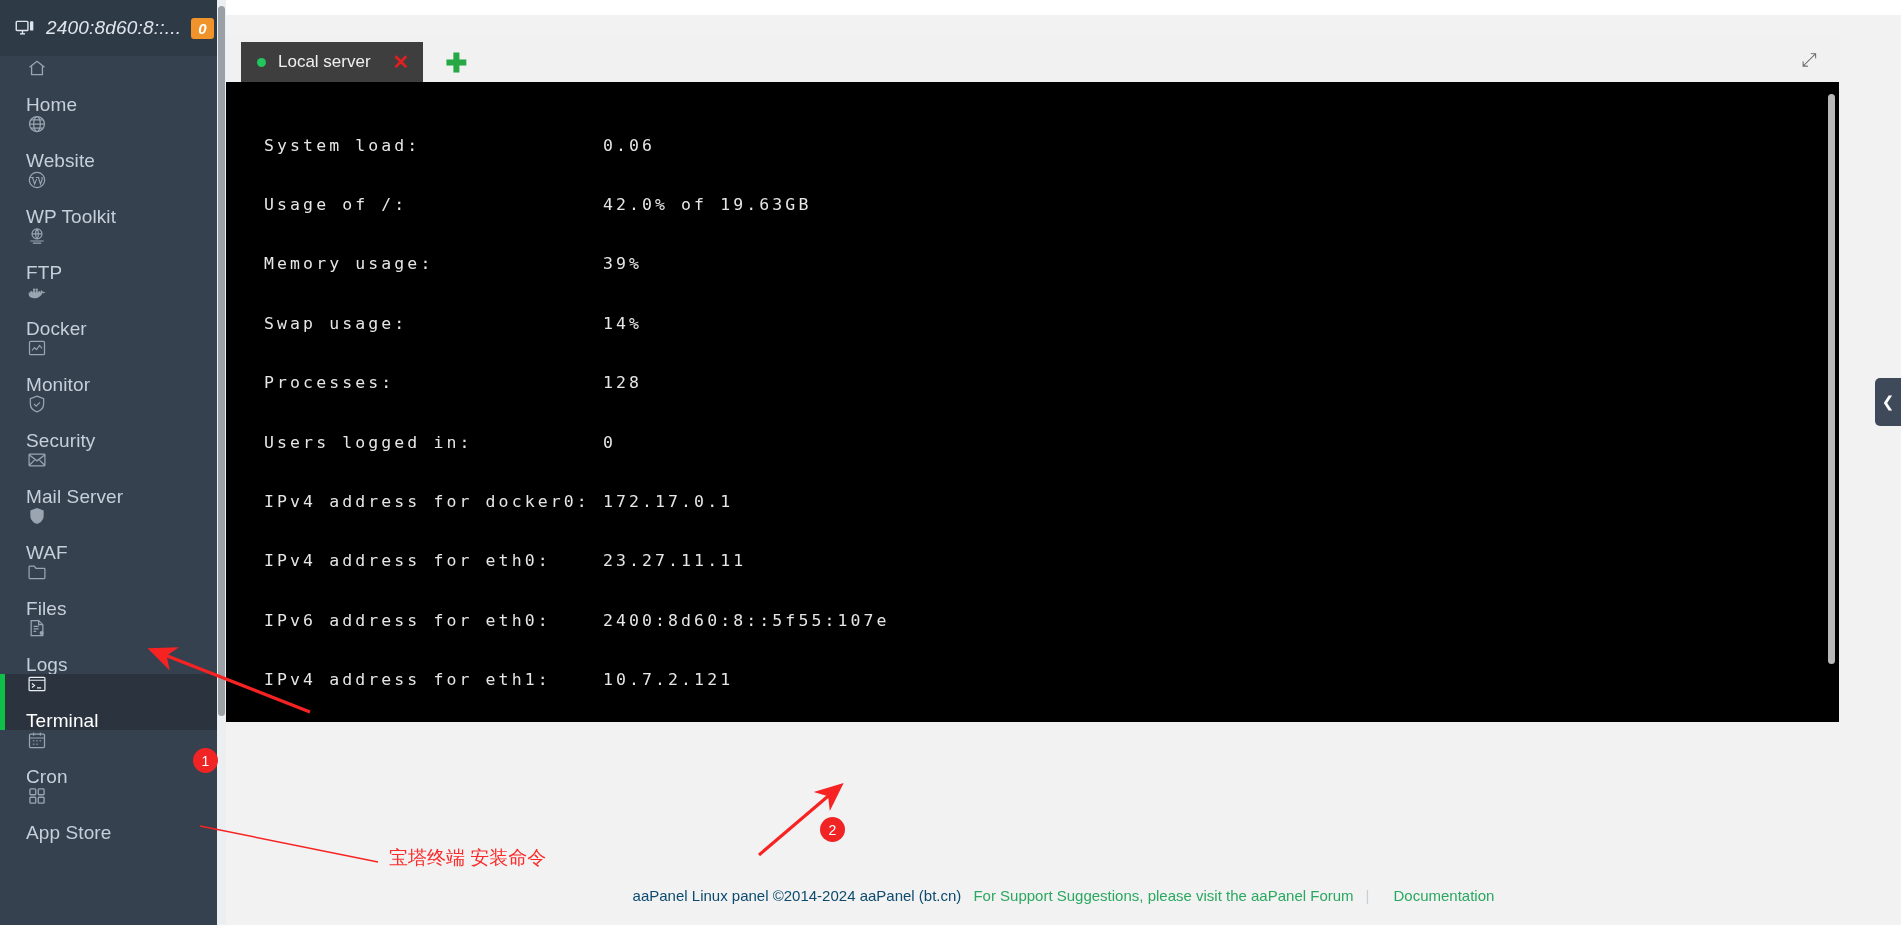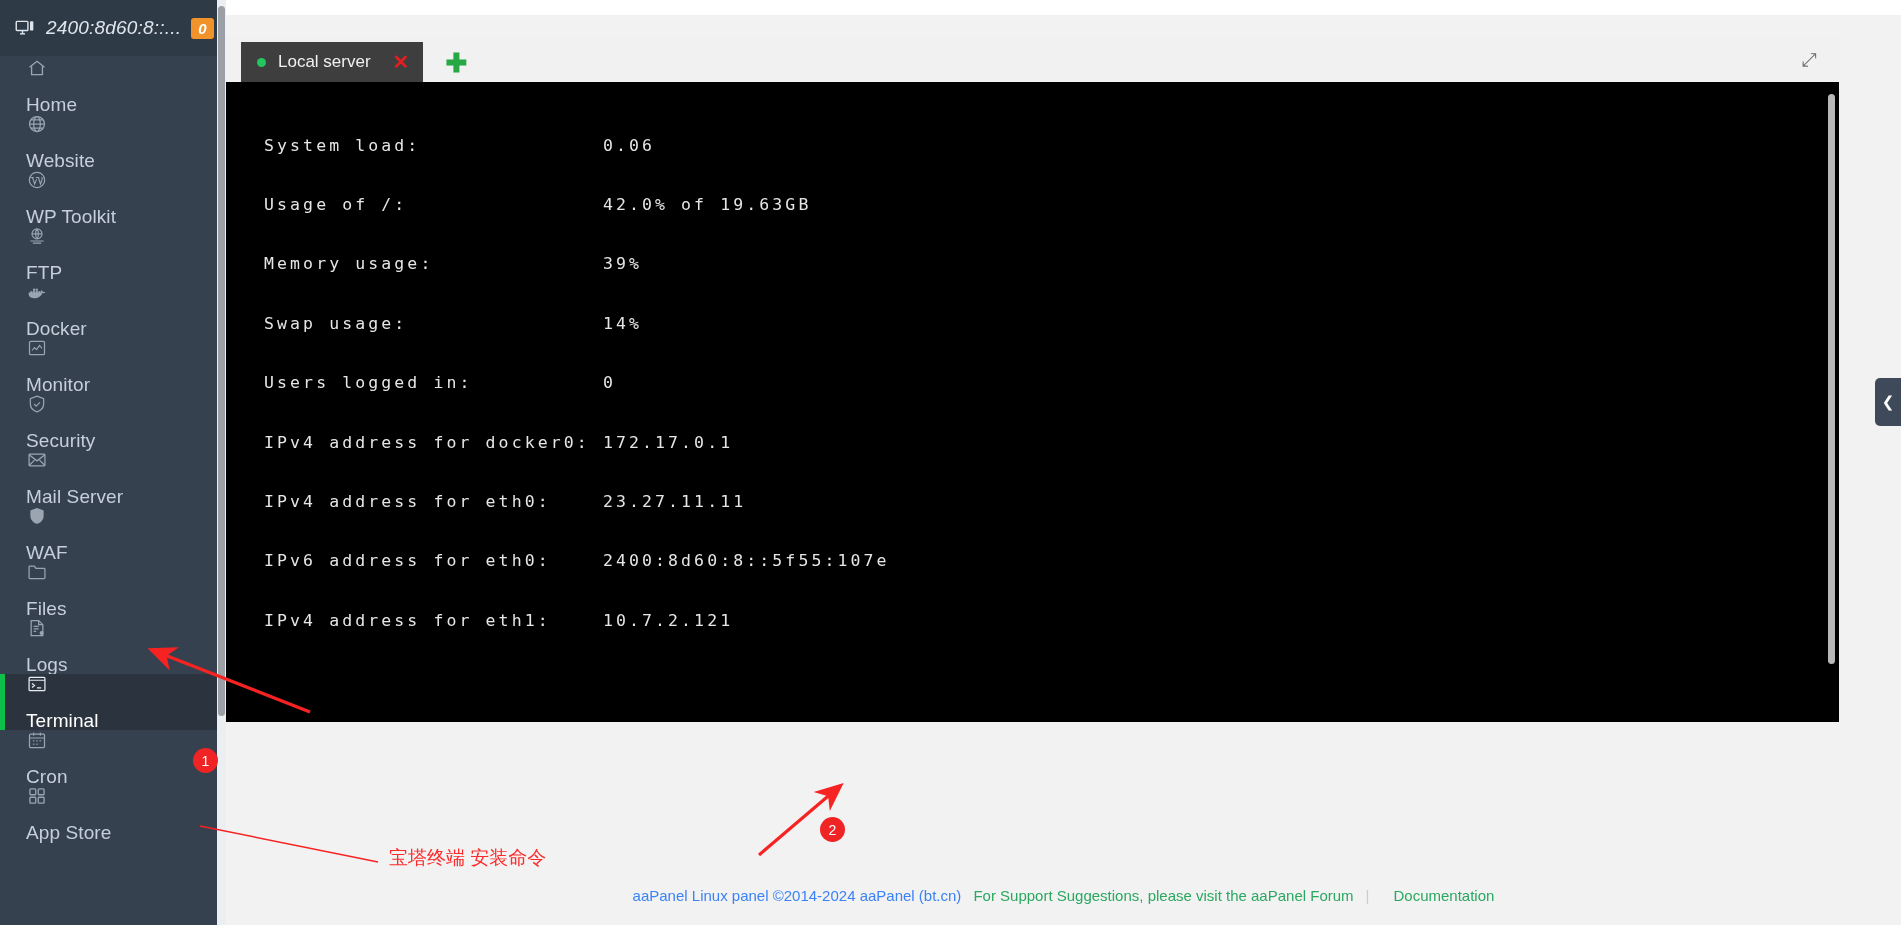--- a/index.html
+++ b/index.html
@@ -163,21 +163,21 @@
 
   
   .footer {
     position: absolute; left: 226px; bottom: 0;
     width: 1675px; height: 60px;
     display: flex; align-items: center; justify-content: center;
     gap: 0px;
     font-size: 15px;
     background: transparent;
   }
-  .footer .copy { color: #3b82f6; }
+  .footer .copy { color: #0c4a6e; }
   .footer .lnk { color: #2aa860; margin-left: 12px; cursor: pointer; }
   .footer .sep { color: #c7cdd4; margin: 0 12px; }
 
   
   .anno-layer {
     position: absolute; left: 0; top: 0;
     width: 1901px; height: 925px;
     pointer-events: none;
   }
   .badge-num {
@@ -386,20 +386,21 @@
         <span class="tab-add">✚</span>
         <span class="expand-icon">⤡</span>
       </div>
 
       <div class="term-wrap">
         <div class="term">
           <div class="ln indent2">System load:              0.06</div>
           <div class="ln indent2">Usage of /:               42.0% of 19.63GB</div>
           <div class="ln indent2">Memory usage:             39%</div>
           <div class="ln indent2">Swap usage:               14%</div>
+          <div class="ln indent2">Processes:                128</div>
           <div class="ln indent2">Users logged in:          0</div>
           <div class="ln indent2">IPv4 address for docker0: 172.17.0.1</div>
           <div class="ln indent2">IPv4 address for eth0:    23.27.11.11</div>
           <div class="ln indent2">IPv6 address for eth0:    2400:8d60:8::5f55:107e</div>
           <div class="ln indent2">IPv4 address for eth1:    10.7.2.121</div>
           
           
           
           
           

